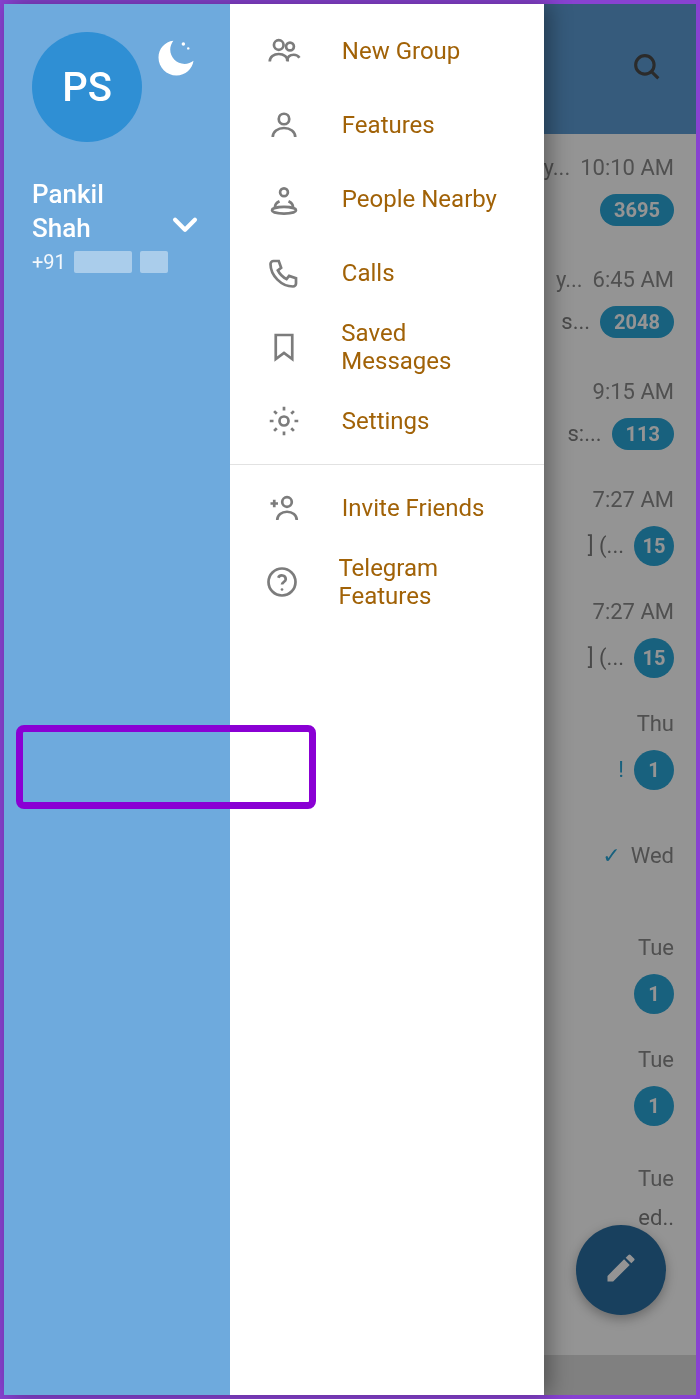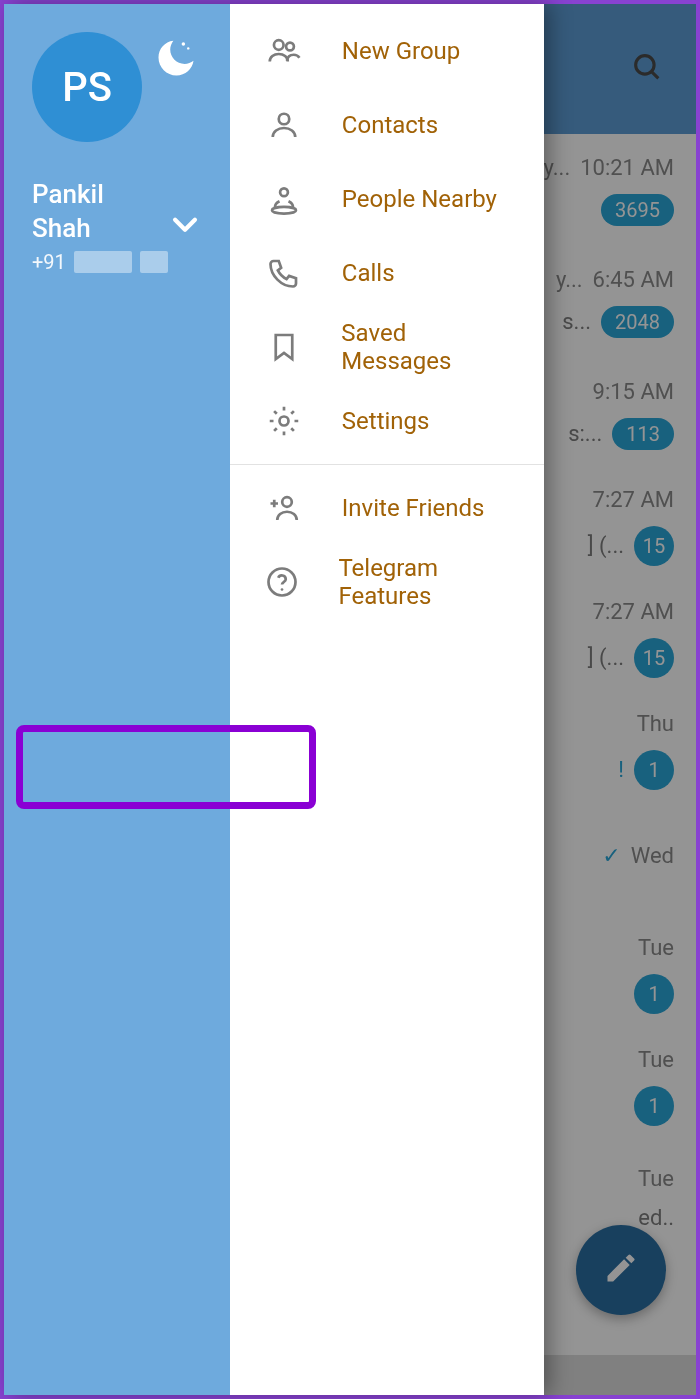--- a/index.html
+++ b/index.html
@@ -40,21 +40,21 @@
   }
   .chat-item .row1 { display:flex; align-items:center; gap:10px; font-size:22px; color:#8b8b8b; }
   .chat-item .row2 { display:flex; align-items:center; gap:10px; }
   .chat-item .preview { color:#7e7e7e; font-size:22px; }
   .badge {
     background:#2aa7d9;
     color:#fff;
     border-radius: 22px;
     padding: 4px 14px;
     font-size: 20px;
-    font-weight: 400;
+    font-weight: 700;
     min-width: 40px;
     text-align:center;
   }
   .badge.round { border-radius:50%; width:40px; height:40px; padding:0; line-height:40px; }
   .check { color:#2aa7d9; font-size:22px; }
   .fab {
     position: absolute;
     right: 30px;
     bottom: 80px;
     width: 90px; height: 90px;
@@ -162,21 +162,21 @@
           <circle cx="10.5" cy="10.5" r="6.5"></circle>
             <line x1="20" y1="20" x2="15.2" y2="15.2"></line>
         </svg>
       </span>
     </div>
 
     <div class="chat-list">
       <div class="chat-item">
         <div class="row1">
             <span>y...</span>
-            <span>10:21 AM</span>
+            <span>10:10 AM</span>
           </div>
         <div class="row2">
             <span class="badge">3695</span>
           </div>
       </div>
       <div class="chat-item">
         <div class="row1">
             <span>y...</span>
             <span>6:45 AM</span>
           </div>
@@ -314,21 +314,21 @@
         <span>New Group</span>
       </div>
 
       <div class="menu-item">
         <span class="mi-icon">
           <svg viewBox="0 0 24 24" fill="none" stroke-width="1.8">
               <circle cx="12" cy="8" r="3.5"></circle>
               <path d="M4.5 20c0-3.6 3.4-6 7.5-6s7.5 2.4 7.5 6"></path>
             </svg>
         </span>
-        <span>Contacts</span>
+        <span>Features</span>
       </div>
 
       <div class="menu-item">
         <span class="mi-icon">
           <svg viewBox="0 0 24 24" fill="none" stroke-width="1.8">
               <circle cx="12" cy="7.5" r="2.6"></circle>
               <path d="M9 13.5c-1.8.8-3 2.3-3 4"></path>
               <path d="M15 13.5c1.8.8 3 2.3 3 4"></path>
               <ellipse cx="12" cy="19.5" rx="8" ry="2.2"></ellipse>
             </svg>

